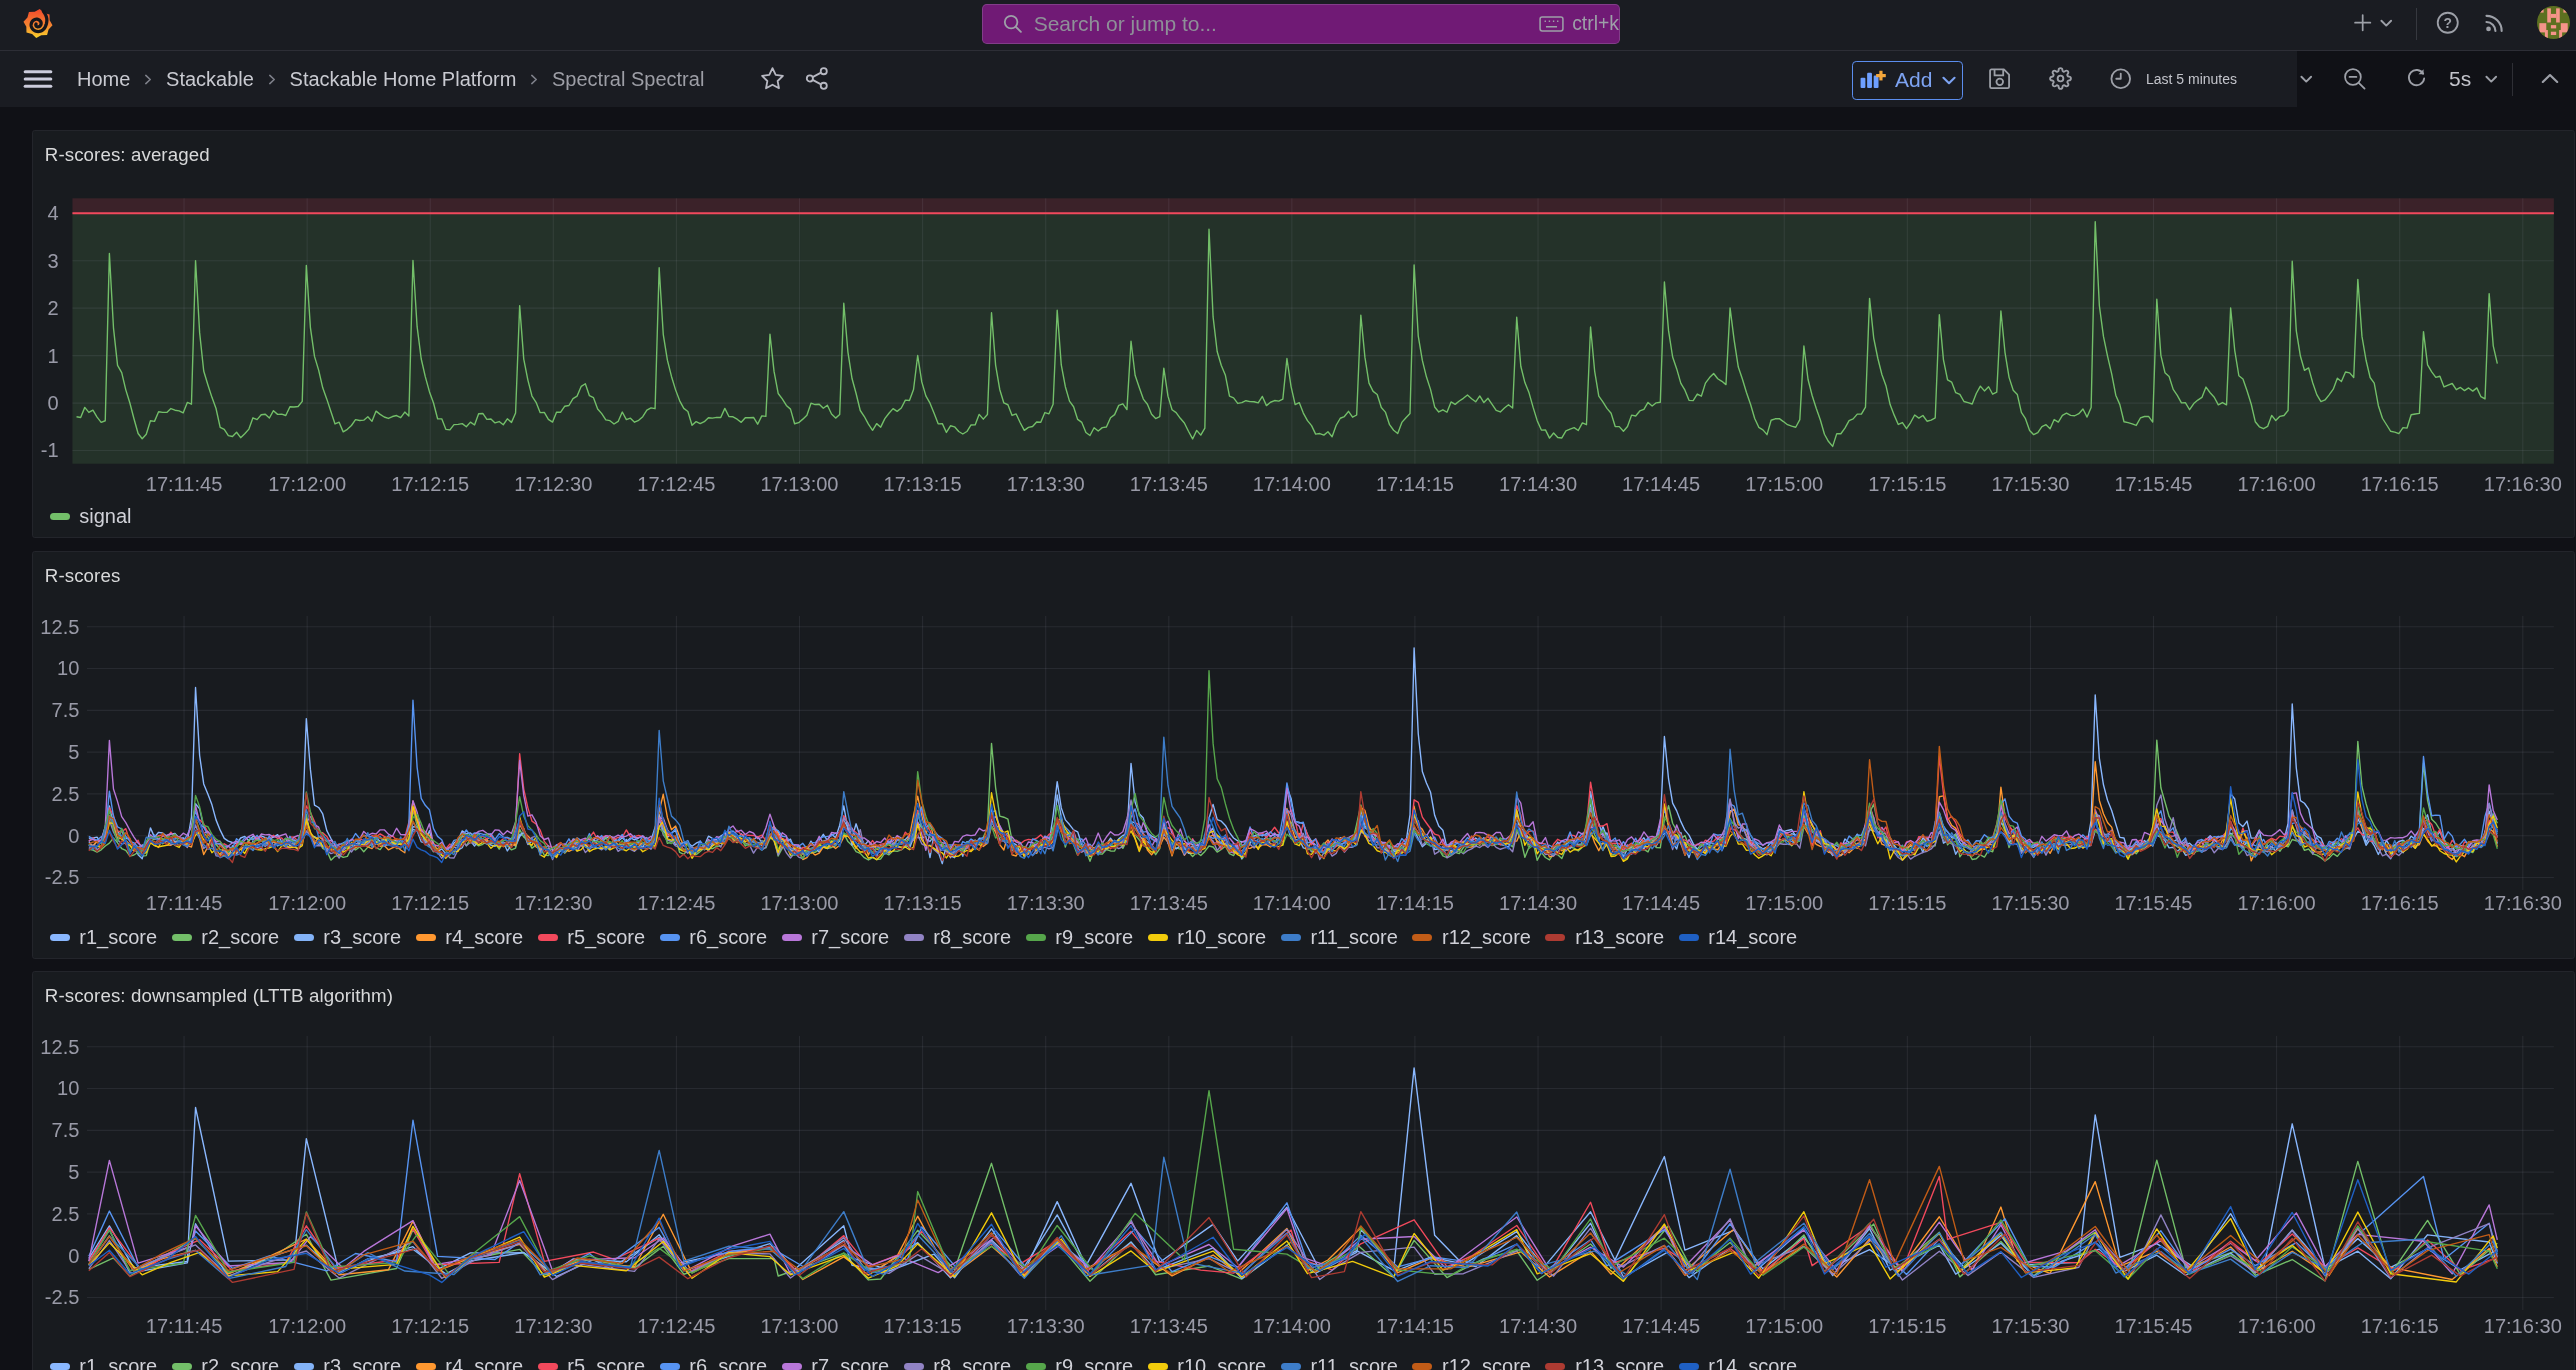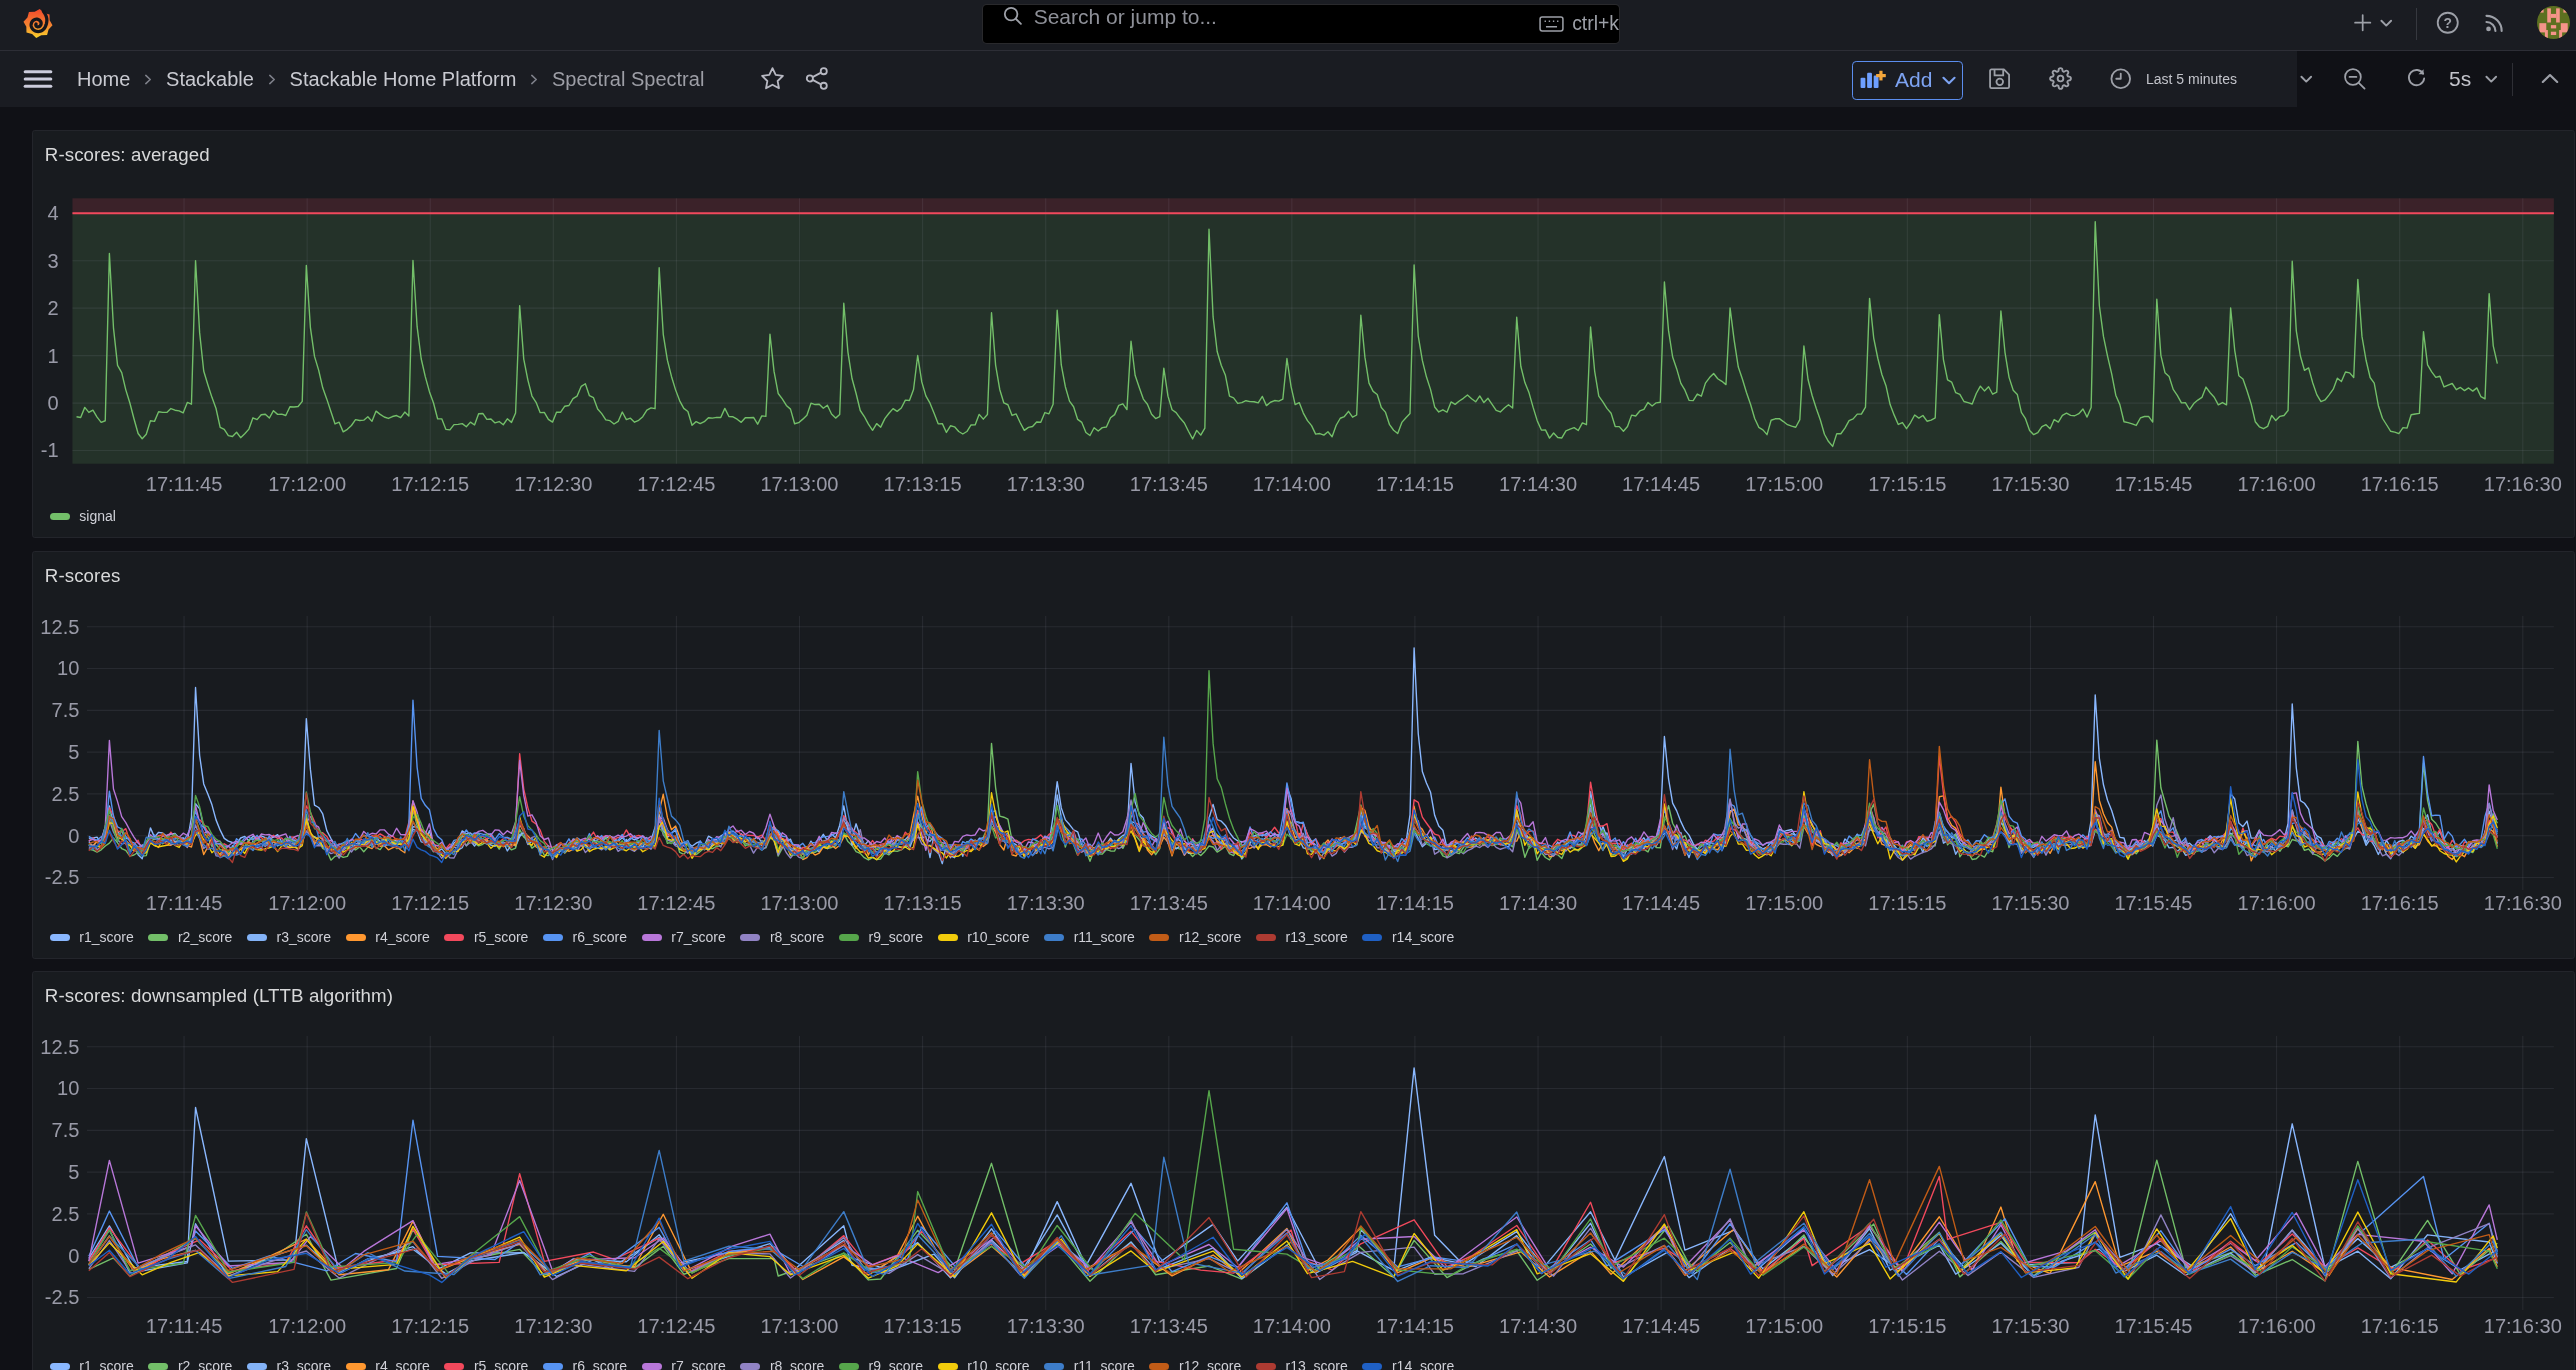--- a/index.html
+++ b/index.html
@@ -3,22 +3,22 @@
 * { margin:0; padding:0; box-sizing:border-box; }
 html,body { width:2576px; height:1371px; overflow:hidden; background:#101116;
   font-family:"Liberation Sans", sans-serif; -webkit-font-smoothing:antialiased; }
 #nav { position:absolute; left:0; top:0; width:2576px; height:51px; background:#1a1c22;
   border-bottom:0.7px solid rgba(204,204,220,0.11); }
 #crumb { position:absolute; left:0; top:51px; width:2297px; height:56px; background:#1a1c22; }
 .panel { position:absolute; left:32px; width:2543px; background:#181b1f;
   border:0.7px solid #23252b; border-radius:2.8px; }
 .ptitle { position:absolute; left:11.8px; top:13px; font-size:18.7px; font-weight:500;
   color:#d8d9da; letter-spacing:0.1px; }
-.legend { position:absolute; display:flex; align-items:flex-end; color:#d0d1d8;
-  font-size:14px; white-space:nowrap; }
+.legend { position:absolute; display:flex; align-items:flex-start; color:#d0d1d8;
+  font-size:20px; white-space:nowrap; }
 .legend .li { display:flex; align-items:center; margin-right:14.5px; }
 .legend .sw { display:inline-block; width:20px; height:7px; border-radius:3.5px; margin-right:9.7px; }
 .nvtext { color:#c9cad1; font-size:20px; }
 .dim { color:#9d9ea6; }
 .sep { display:inline-flex; margin:0 13px; }
 .vdiv { position:absolute; width:0.7px; background:rgba(204,204,220,0.16); }
 .ibox { position:absolute; display:flex; align-items:center; justify-content:center; }
 </style></head><body>
 
 <div id="nav">
@@ -28,22 +28,22 @@
           <linearGradient id="glg" x1="0" y1="0" x2="0" y2="1">
 <stop offset="0" stop-color="#F1492C"></stop>
             <stop offset="0.55" stop-color="#F58231"></stop>
             <stop offset="1" stop-color="#F9D32B"></stop>
           </linearGradient>
         </defs>
 <polygon points="24.6,2.7 30.7,8.5 38.9,10.7 39.1,19.2 43.3,26.6 37.5,32.7 35.3,40.9 26.8,41.1 19.4,45.3 13.3,39.5 5.1,37.3 4.9,28.8 0.7,21.4 6.5,15.3 8.7,7.1 17.2,6.9" fill="url(#glg)"></polygon>
 <path d="M19.2 24.8 L19.0 25.1 L18.9 25.4 L18.8 25.8 L18.8 26.2 L18.9 26.6 L19.0 27.0 L19.2 27.4 L19.5 27.8 L19.9 28.2 L20.4 28.5 L20.9 28.7 L21.5 28.8 L22.1 28.9 L22.8 28.8 L23.4 28.6 L24.1 28.3 L24.7 27.9 L25.2 27.4 L25.7 26.8 L26.1 26.1 L26.4 25.3 L26.5 24.5 L26.6 23.6 L26.5 22.7 L26.2 21.8 L25.8 21.0 L25.2 20.2 L24.5 19.4 L23.7 18.8 L22.8 18.3 L21.8 17.9 L20.7 17.7 L19.5 17.7 L18.4 17.8 L17.2 18.2 L16.1 18.7 L15.1 19.4 L14.2 20.2 L13.4 21.2 L12.7 22.4 L12.3 23.7 L12.0 25.0 L11.9 26.4 L12.1 27.8 L12.5 29.2 L13.1 30.6 L13.9 31.8 L14.9 33.0 L16.1 33.9 L17.4 34.7 L18.9 35.3 L20.5 35.7 L22.2 35.8 L23.8 35.7 L25.5 35.3 L27.1 34.6 L28.6 33.7 L30.0 32.6 L31.2 31.2 L32.2 29.7 L33.0 28.0 L33.8 26.1 L34.4 24.2 L34.8 22.0 L35.0 19.6 L34.9 17.0 L34.3 14.4 L33.3 11.6 L31.9 8.9 L29.9 6.2" fill="none" stroke="#15171c" stroke-width="4.8" stroke-linecap="round"></path>
       </svg>
     </div>
-  <div style="position:absolute;left:982px;top:3.5px;width:638px;height:40px;background:#000000;
-       border:0.7px solid rgba(204,204,220,0.20);border-radius:4.8px;display:flex;">
+  <div style="position:absolute;left:982px;top:3.5px;width:638px;height:40px;background:#701a75;
+       border:0.7px solid rgba(204,204,220,0.20);border-radius:4.8px;display:flex;align-items:center">
     <span style="margin-left:18.7px;display:flex">
         <svg width="21" height="21" viewBox="0 0 30 30" style="">
           <circle cx="13" cy="13" r="9" fill="none" stroke="#9da0a8" stroke-width="2.6"></circle>
           <line x1="20" y1="20" x2="27" y2="27" stroke="#9da0a8" stroke-width="2.6" stroke-linecap="round"></line>
         </svg>
       </span>
     <span style="margin-left:11px;font-size:21px;color:#8e9098">Search or jump to...</span>
     <span style="margin-left:auto;display:flex;align-items:center;margin-right:0">
         <svg width="25" height="18" viewBox="0 0 36 26" style="">
           <rect x="1.5" y="3" width="33" height="20" rx="3" fill="none" stroke="#9da0a8" stroke-width="2.2"></rect>

